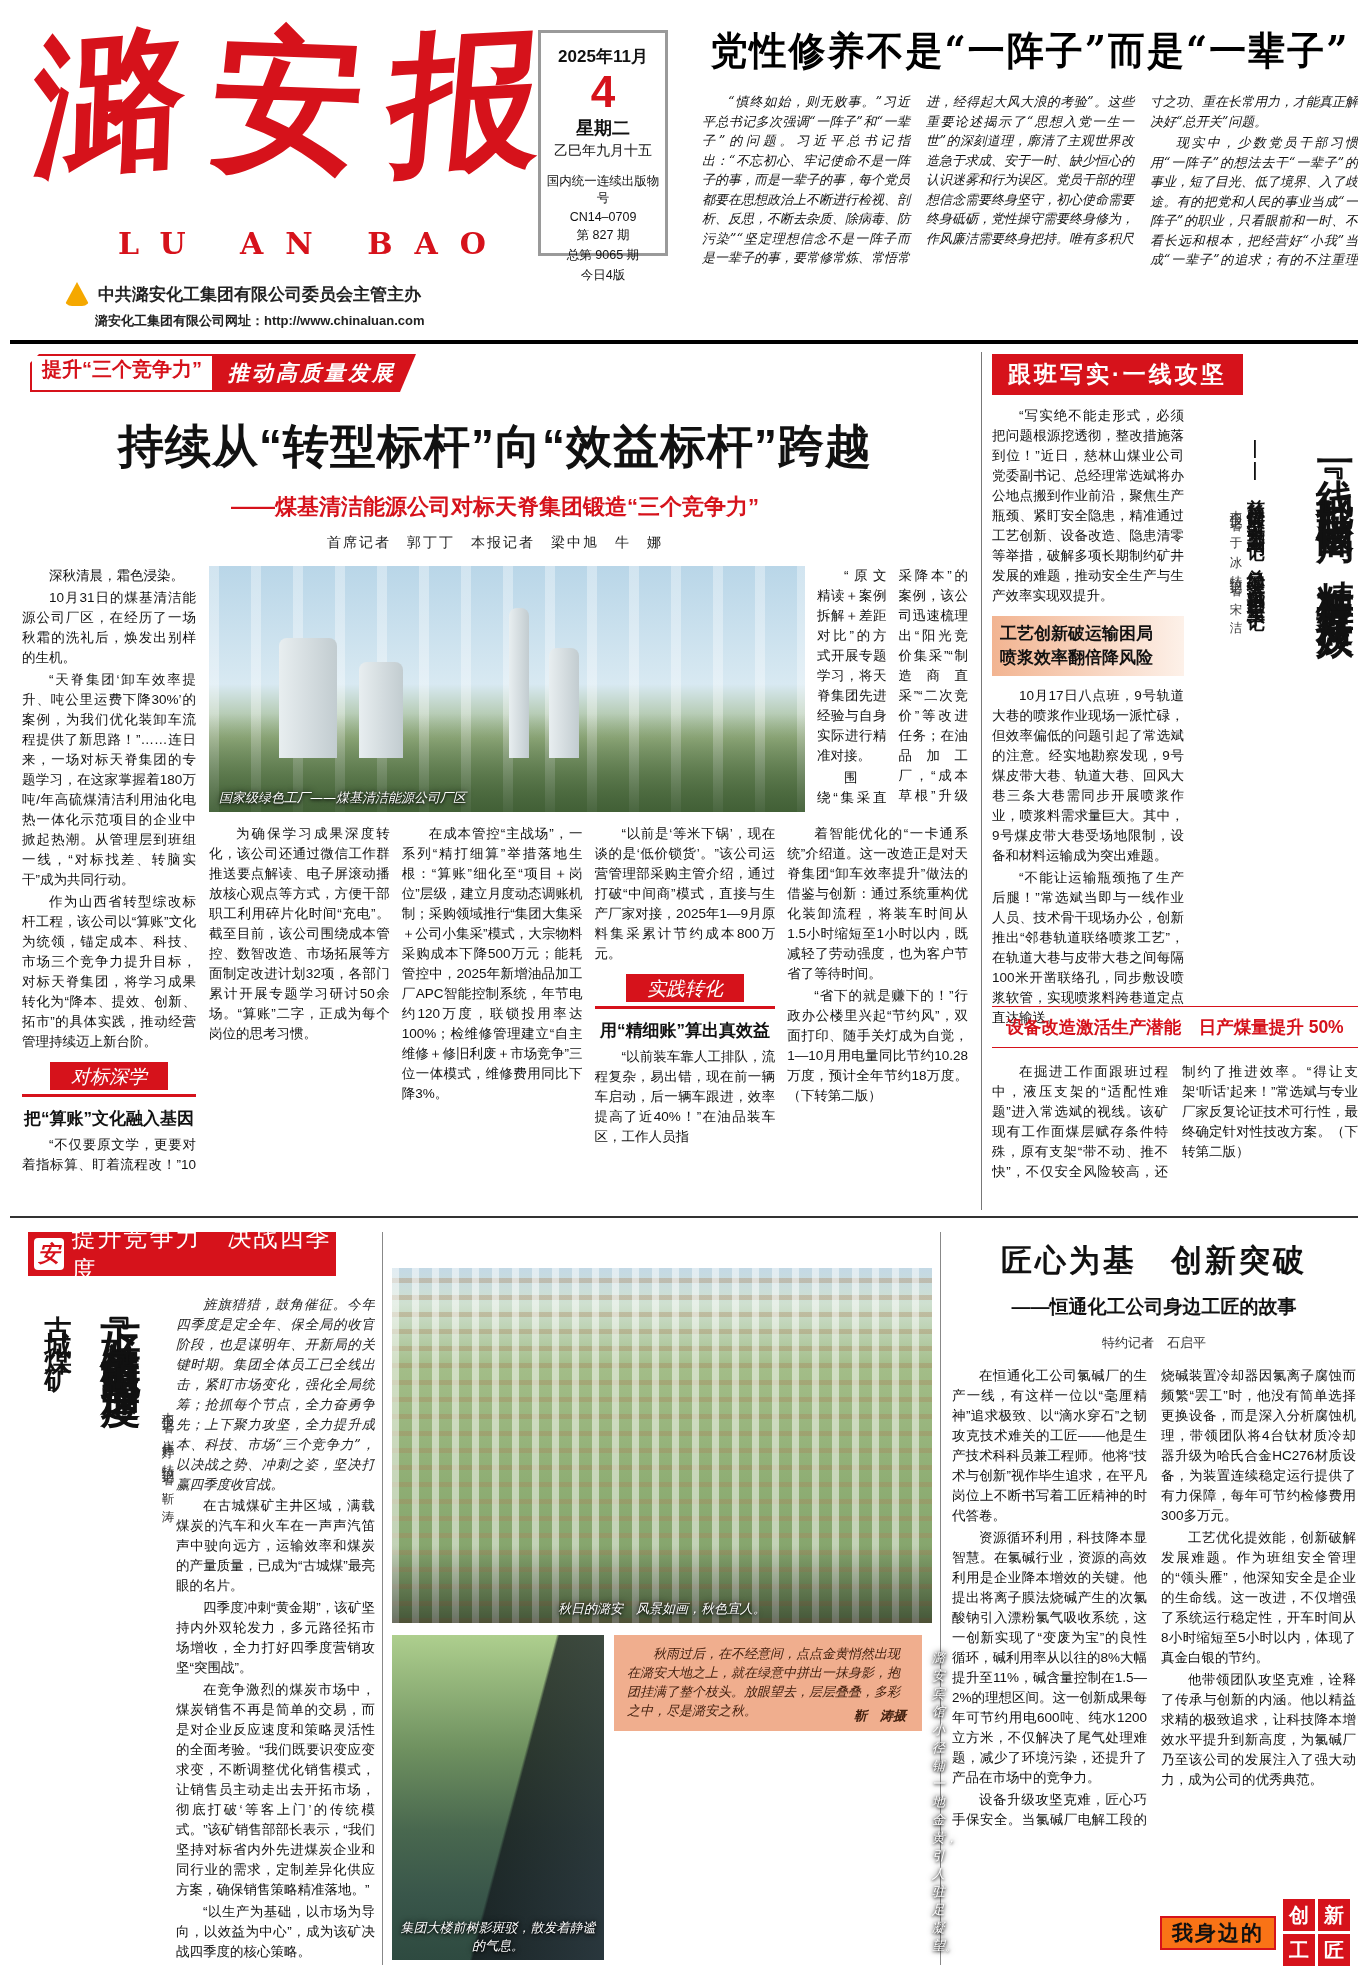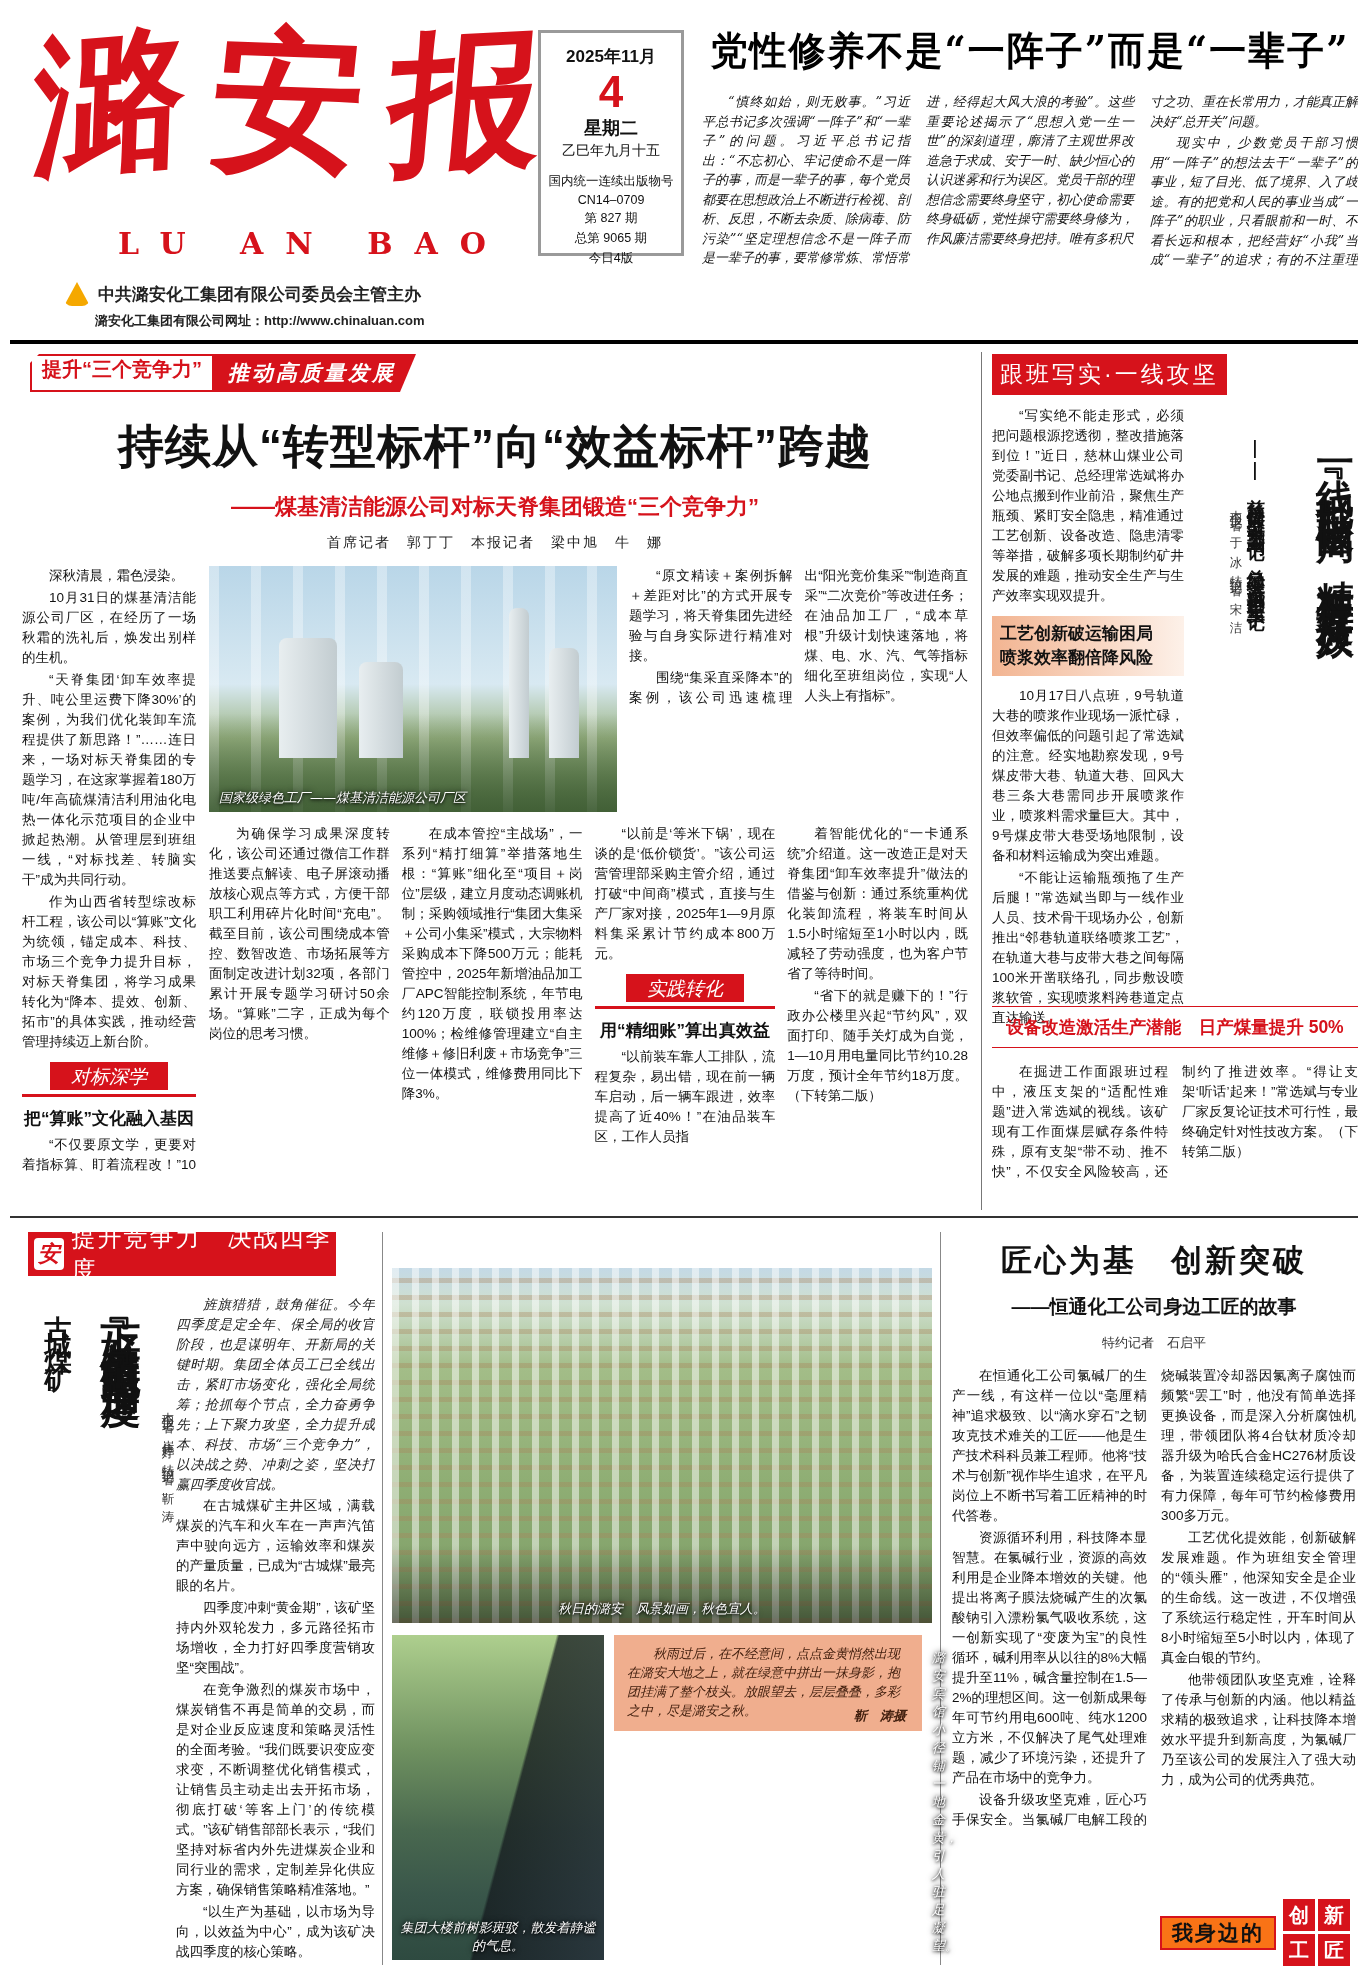--- a/index.html
+++ b/index.html
@@ -18,21 +18,21 @@
   #masthead-latin{position:absolute;left:118px;top:226px;color:#d6121b;font-family:"DejaVu Serif",serif;
              font-size:30px;letter-spacing:22px;font-weight:bold;}
   #publisher-line1{position:absolute;left:64px;top:282px;display:flex;align-items:center;gap:8px;
              font-size:17px;font-weight:bold;color:#222;}
   .mast-logo{width:26px;height:24px;background:#f5a800;border-radius:5px 5px 8px 8px;
              clip-path:polygon(50% 0,100% 100%,0 100%);display:flex;align-items:flex-end;justify-content:center;
              color:#d6121b;font-size:12px;font-weight:bold;}
   #publisher-line2{position:absolute;left:95px;top:312px;font-size:13px;font-weight:bold;color:#222;}
 
   
-  #datebox{position:absolute;left:538px;top:30px;width:146px;height:226px;border:3px solid #9a9a9a;
+  #datebox{position:absolute;left:538px;top:30px;width:130px;height:226px;border:3px solid #9a9a9a;
            text-align:center;padding-top:12px;box-sizing:border-box;}
   .db-month{font-size:17px;font-weight:bold;}
   .db-day{font-size:44px;font-weight:bold;color:#d6121b;line-height:1.1;}
   .db-week{font-size:18px;font-weight:bold;}
   .db-lunar{font-size:14px;margin-top:2px;}
   .db-small{font-size:12.5px;margin-top:3px;}
   .db-gap{height:10px;}
 
   
   #top-article{position:absolute;left:702px;top:26px;width:656px;}
@@ -56,38 +56,38 @@
   #main-sub{margin-top:14px;text-align:center;color:#d6121b;font-size:22px;font-weight:bold;}
   #main-byline{margin-top:12px;text-align:center;font-size:14px;letter-spacing:2px;color:#222;}
   #main-body{margin-top:14px;display:flex;gap:13px;height:608px;overflow:hidden;}
   .mb-col1{width:174px;flex:none;font-size:13.5px;line-height:20px;overflow:hidden;}
   .mini-banner{width:118px;margin:10px auto 4px;background:#d6121b;color:#fff;text-align:center;
            font-family:"DejaVu Serif",serif;font-style:italic;font-size:19px;padding:4px 0;}
   .red-rule{height:3px;background:#d6121b;margin:2px 0 8px;}
   .col-subhead{font-size:17px;font-weight:bold;text-align:center;margin-bottom:6px;text-indent:0;margin-top:12px;}
   #mb-right{flex:1;}
   #row-a{display:flex;gap:12px;height:246px;}
-  #plant-photo{width:408px;flex:none;position:relative;
+  #plant-photo{width:596px;flex:none;position:relative;
       background:
         linear-gradient(180deg,rgba(255,255,255,0) 60%,rgba(60,90,50,.85) 100%),
         repeating-linear-gradient(90deg,rgba(255,255,255,.35) 0 10px,rgba(255,255,255,0) 10px 42px),
         linear-gradient(180deg,#b9d6e8 0%,#d8e9f2 48%,#9cb585 70%,#61804f 100%);}
   .tower{position:absolute;bottom:54px;background:linear-gradient(90deg,#e8eef0,#c2ccd0);border-radius:8px 8px 0 0;}
   .photo-cap{position:absolute;left:10px;bottom:5px;color:#fff;font-size:13px;
       font-family:"DejaVu Serif",serif;font-style:italic;text-shadow:0 1px 3px #000,0 0 6px #000;}
   #row-a-cols{flex:1;column-count:2;column-gap:12px;font-size:13.5px;line-height:20px;overflow:hidden;}
   #row-b{display:flex;gap:12px;margin-top:12px;height:348px;overflow:hidden;}
   .rb-col{flex:1;font-size:13.5px;line-height:20px;overflow:hidden;}
 
   #vrule-main{position:absolute;left:981px;top:352px;width:1px;height:858px;background:#777;}
 
   
   #right-article{position:absolute;left:992px;top:354px;width:366px;height:856px;}
-  #ra-banner{display:inline-block;background:#d6121b;color:#fff;font-size:23px;font-weight:normal;
-        padding:5px 8px;letter-spacing:3px;}
+  #ra-banner{display:inline-block;background:#d6121b;color:#fff;font-size:23px;font-weight:bold;
+        padding:5px 16px;letter-spacing:3px;}
   #ra-top{position:absolute;top:52px;left:0;width:100%;display:flex;}
   #ra-content{width:192px;flex:none;}
   #ra-intro{font-size:13.5px;line-height:20px;}
   #ra-subhead{margin:10px 0;padding:6px 8px;background:linear-gradient(90deg,#f2b491,#fdf1e9);
         font-size:17px;font-weight:bold;line-height:24px;text-indent:0;}
   #ra-body{font-size:13.5px;line-height:20px;height:352px;overflow:hidden;}
   #ra-mid{width:80px;writing-mode:vertical-rl;padding-top:34px;margin-left:4px;}
   #ra-vsub{display:block;font-size:18px;font-weight:bold;letter-spacing:4px;}
   #ra-vbyline{display:block;font-size:12.5px;letter-spacing:3px;margin-top:60px;color:#333;}
   #ra-vtitle{width:88px;writing-mode:vertical-rl;font-size:38px;font-weight:900;letter-spacing:7px;

